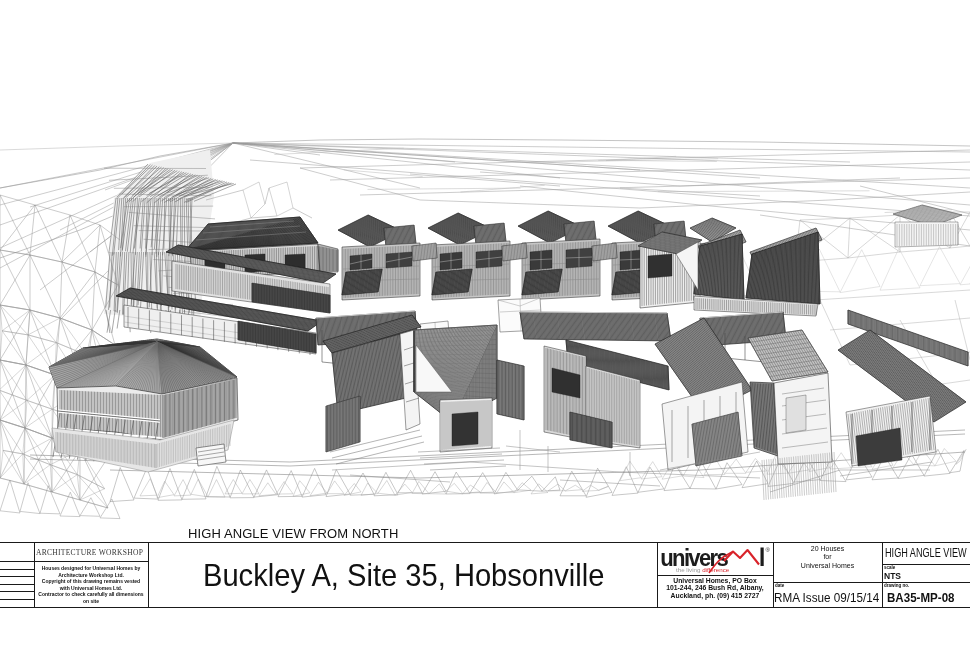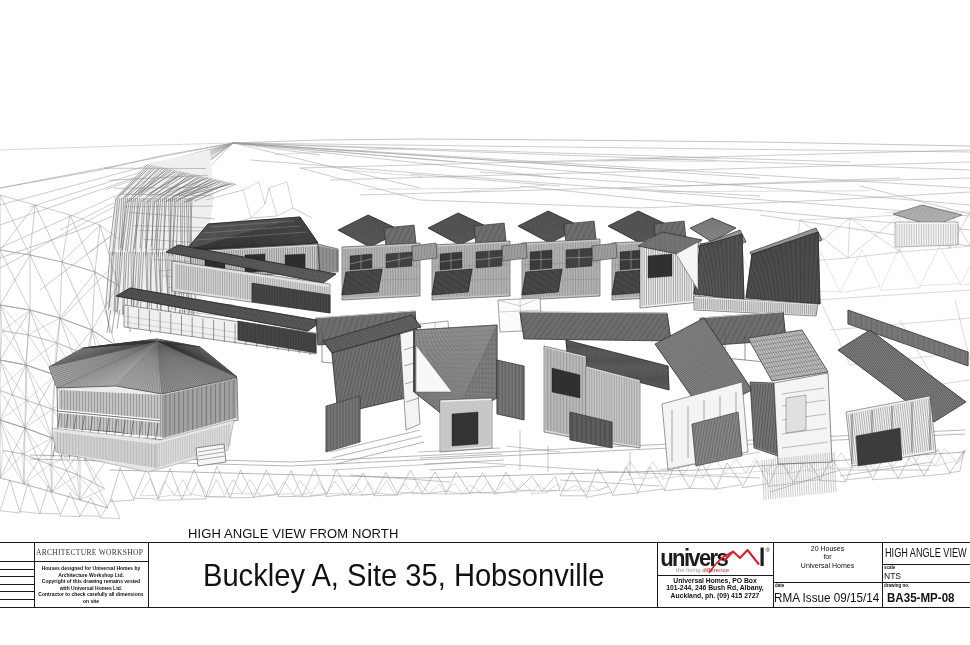--- a/index.html
+++ b/index.html
@@ -389,17 +389,17 @@
 <div class="abs" style="left:775px;top:583px;font-size:4.5px;font-weight:bold;color:#111;">date</div>
 
 <div class="abs" style="left:774px;top:590px;font-size:13px;transform:scaleX(0.9);transform-origin:0 0;white-space:nowrap;color:#111;">RMA Issue 09/15/14</div>
 <div class="ln" style="left:881.9px;top:541.5px;width:1px;height:65.0px;"></div>
 
 <div class="abs" style="left:885px;top:545.5px;font-size:12.5px;transform:scaleX(0.73);transform-origin:0 0;white-space:nowrap;color:#111;">HIGH ANGLE VIEW</div>
 <div class="ln" style="left:881.9px;top:563.5px;width:88.1px;height:1px;"></div>
 
 <div class="abs" style="left:884px;top:564.5px;font-size:4.5px;font-weight:bold;color:#111;">scale</div>
 
-<div class="abs" style="left:884px;top:570.5px;font-size:8.5px;font-weight:normal;color:#111;">NTS</div>
+<div class="abs" style="left:884px;top:570.5px;font-size:8.5px;font-weight:bold;color:#111;">NTS</div>
 <div class="ln" style="left:881.9px;top:581.9px;width:88.1px;height:1px;"></div>
 
 <div class="abs" style="left:884px;top:583px;font-size:4.5px;font-weight:bold;color:#111;">drawing no.</div>
 
 <div class="abs" style="left:887px;top:590px;font-size:13px;font-weight:bold;transform:scaleX(0.89);transform-origin:0 0;white-space:nowrap;color:#111;">BA35-MP-08</div>
 </body></html>

